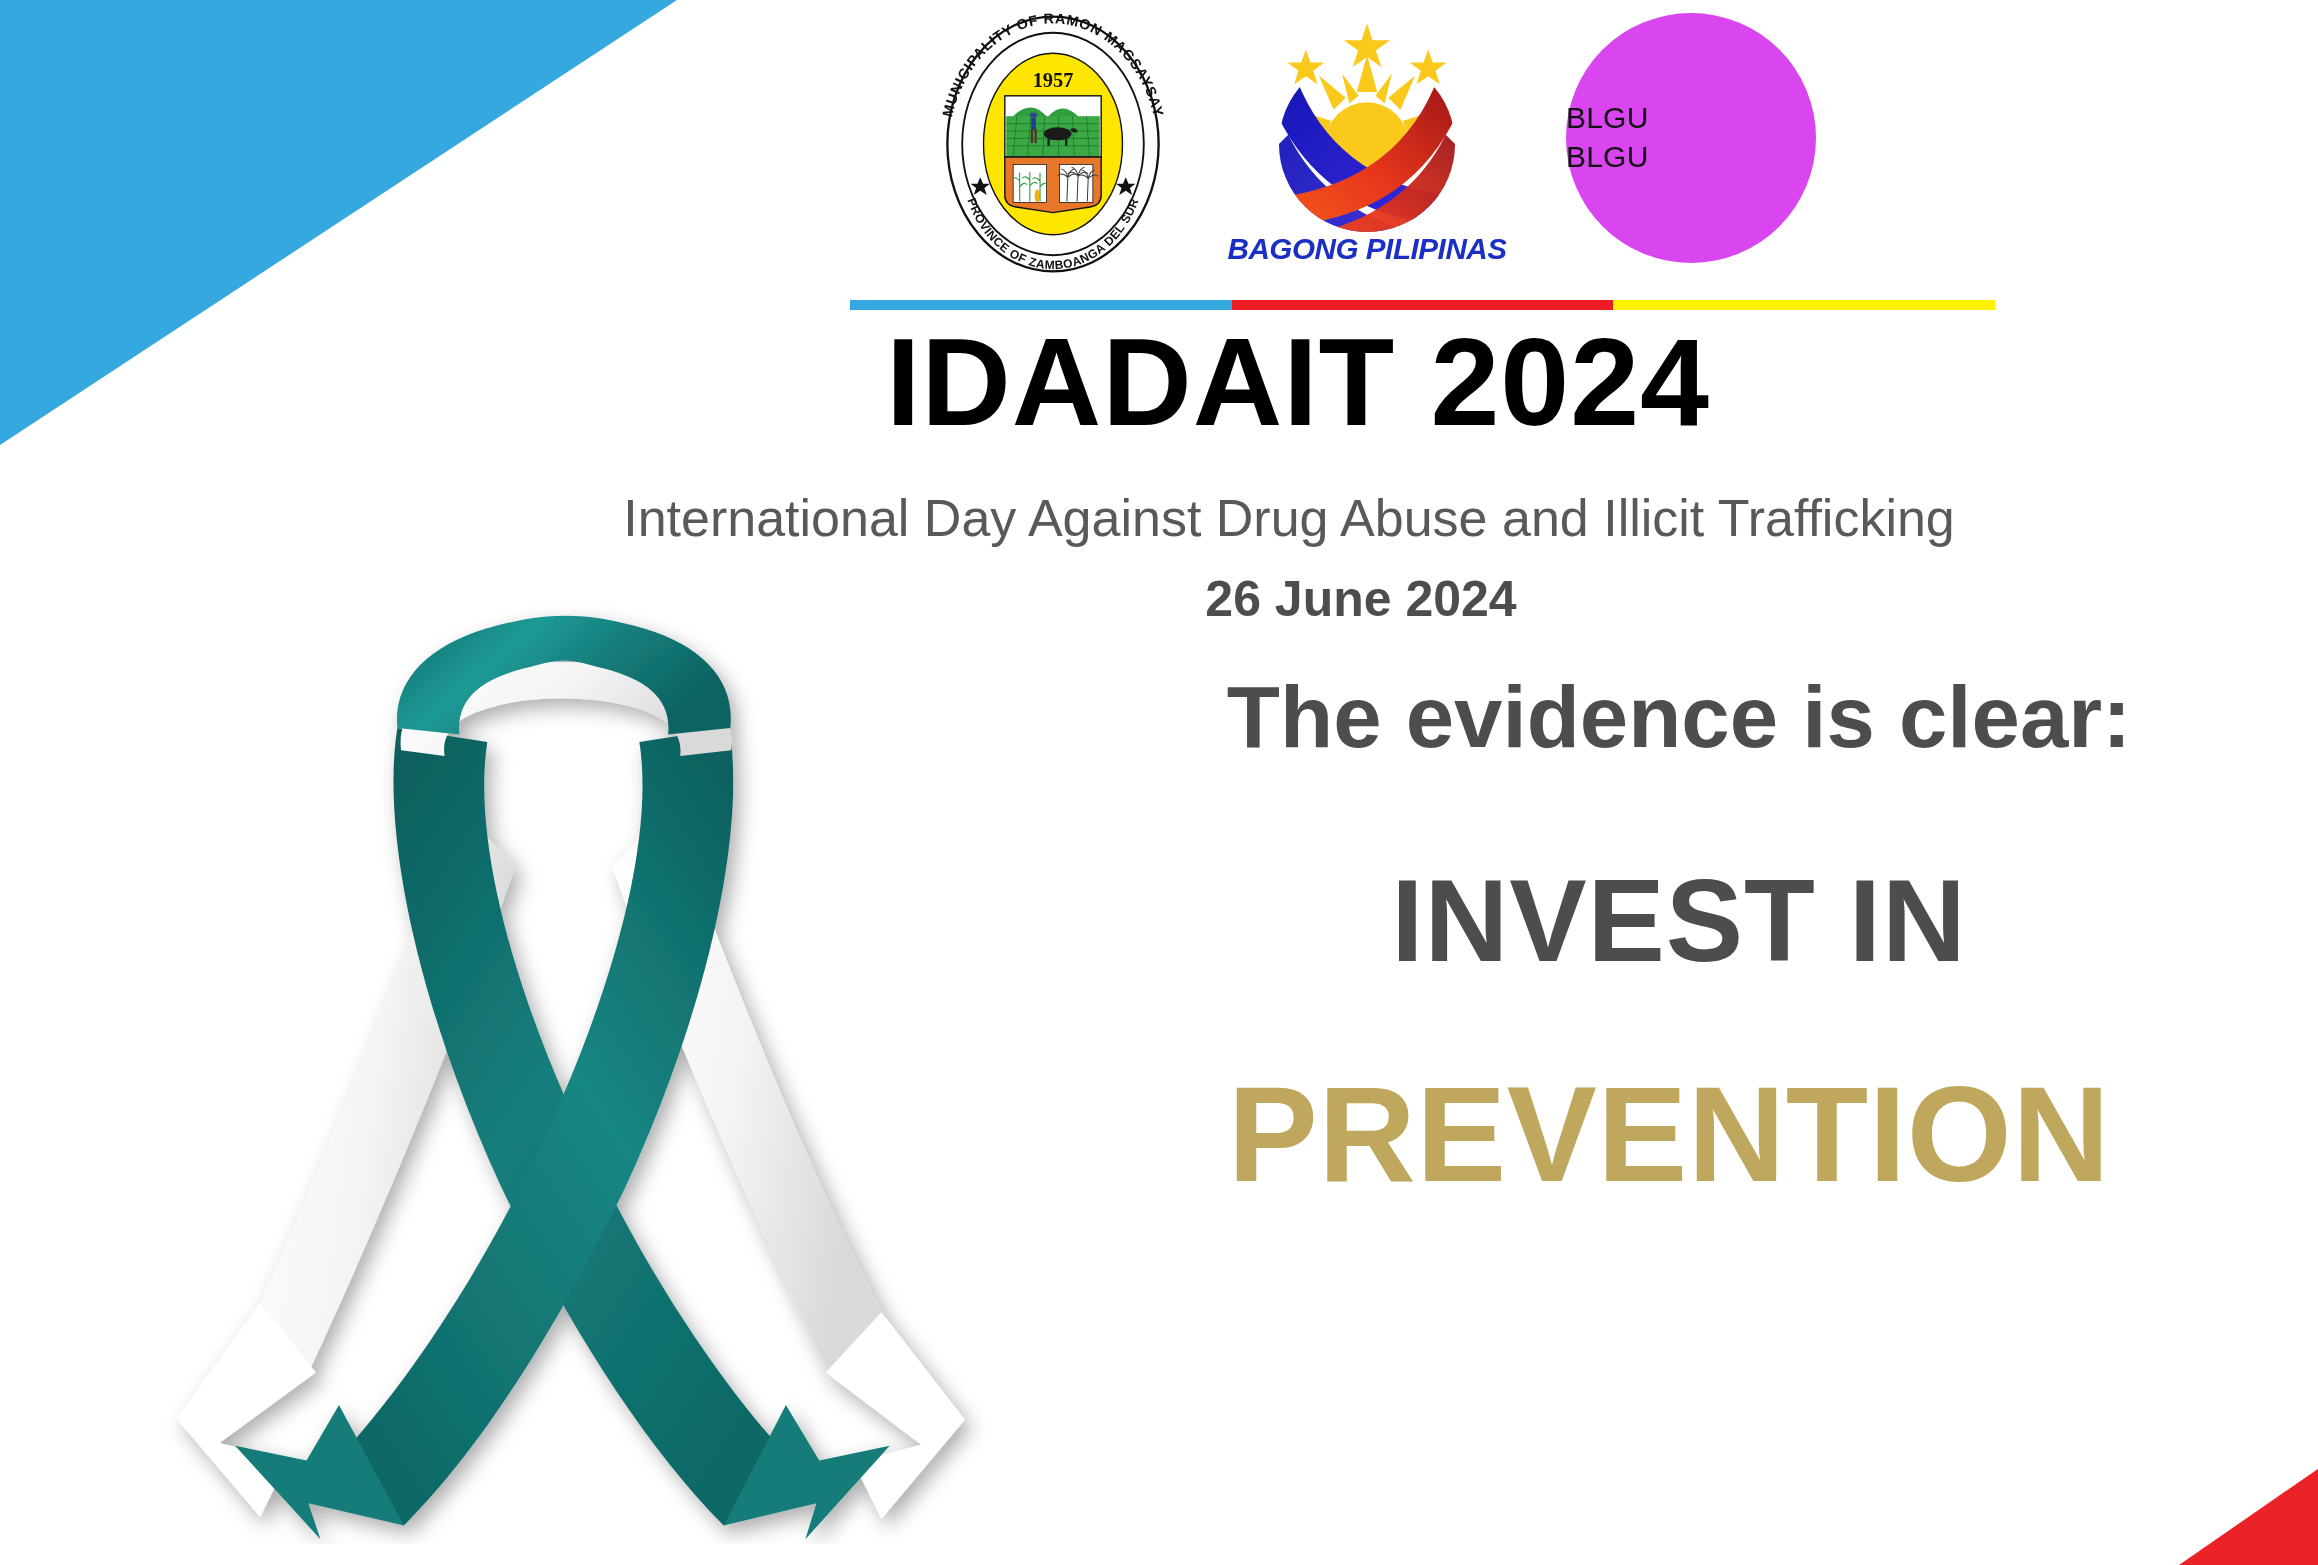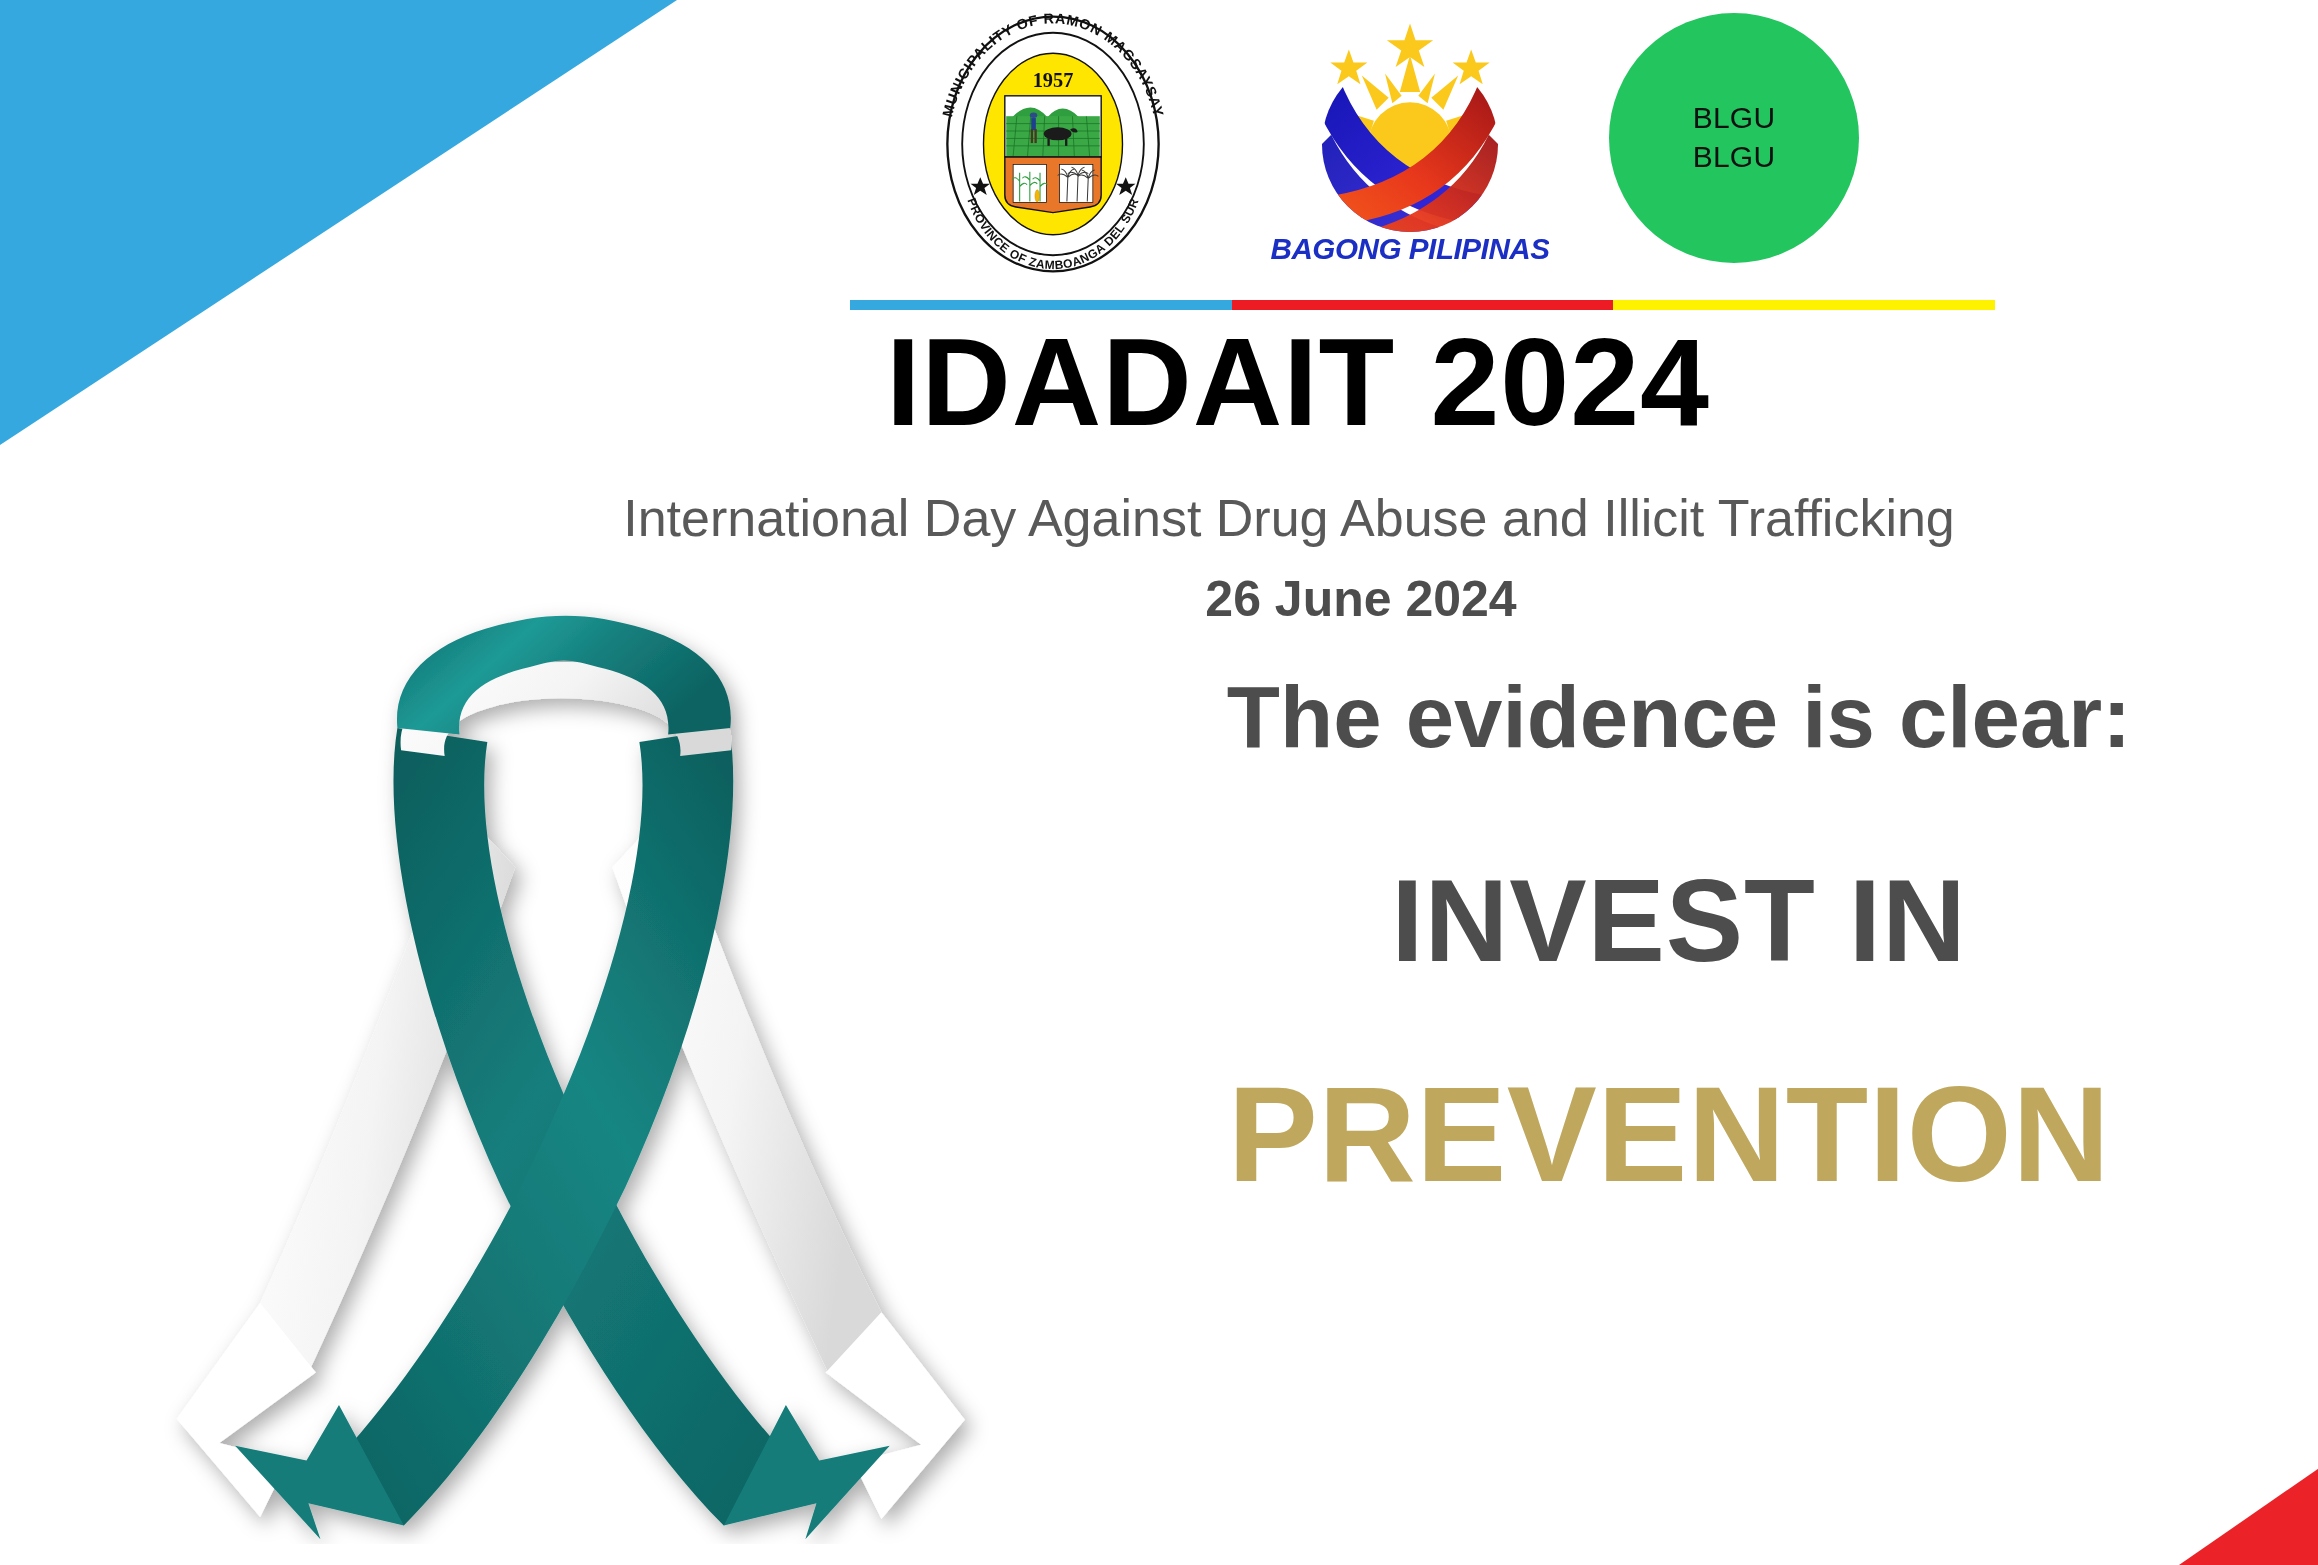--- a/index.html
+++ b/index.html
@@ -43,33 +43,33 @@
     width:278px;height:278px;
     flex:0 0 278px;
     margin-left:70px;
   }
   .seal-muni svg{display:block;width:100%;height:100%;}
 
   .logo-bp{
     position:relative;
     width:278px;height:278px;
     flex:0 0 278px;
-    margin-left:79px;
+    margin-left:36px;
   }
   .logo-bp svg{display:block;width:100%;height:100%;}
 
   .blgu-seal{
     position:relative;
     flex:0 0 250px;
     width:250px;height:250px;
     margin-left:60px;margin-top:8.3px;
     border-radius:50%;
-    background:#22c55e;
+    background:#d946ef;
     display:flex;flex-direction:column;
-    align-items:center;justify-content:center;
+    align-items:flex-start;justify-content:center;
     gap:9px;
   }
   .blgu-seal span{
     font-size:30px;color:#111;letter-spacing:0.2px;
     font-family:"Liberation Sans", sans-serif;
     line-height:1;
   }
 
   
   .tricolor{

